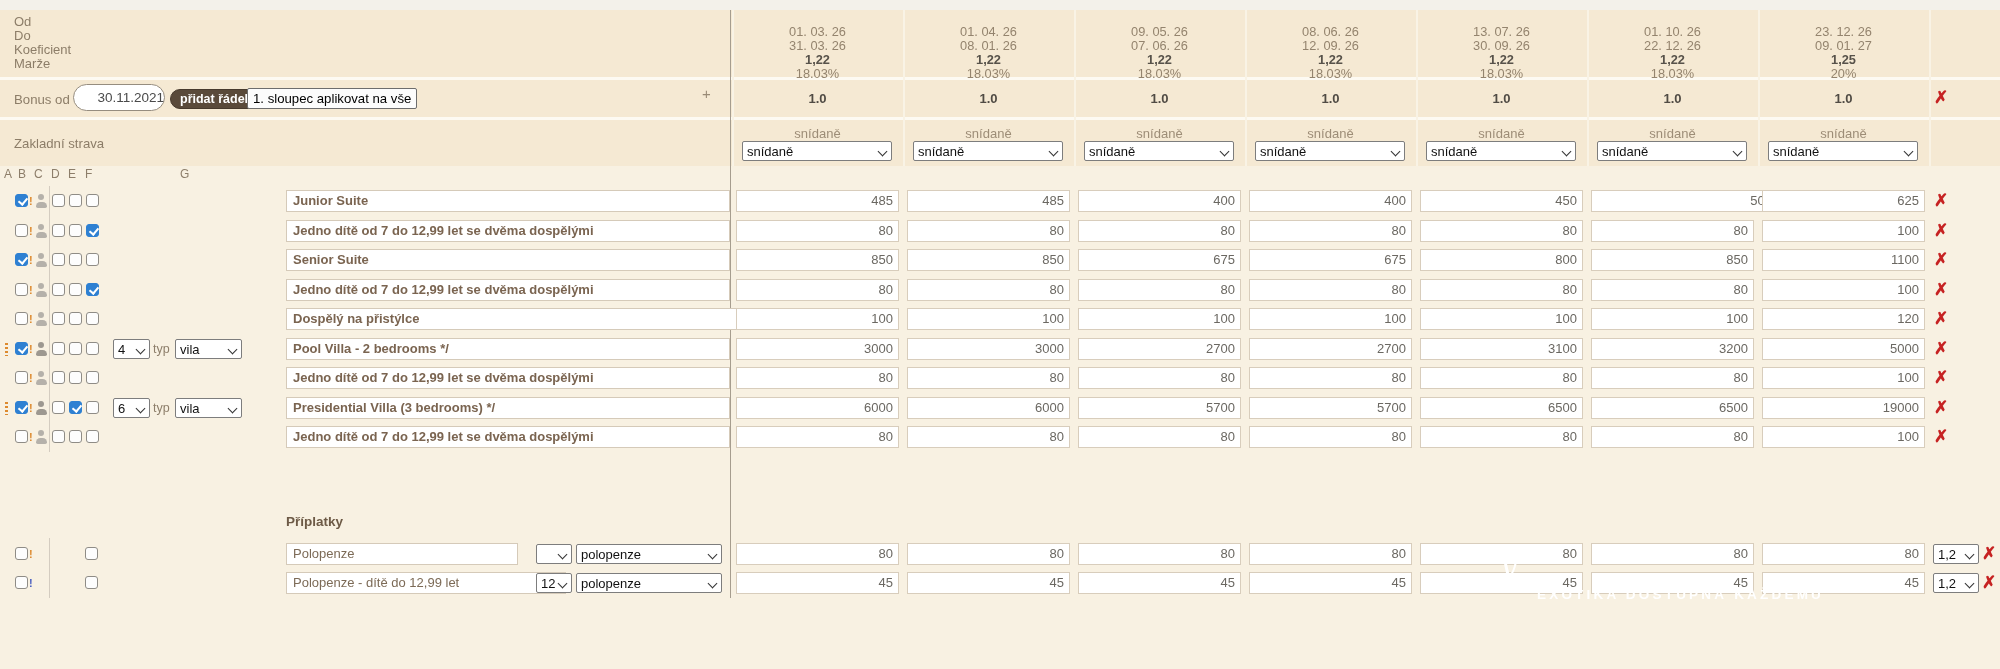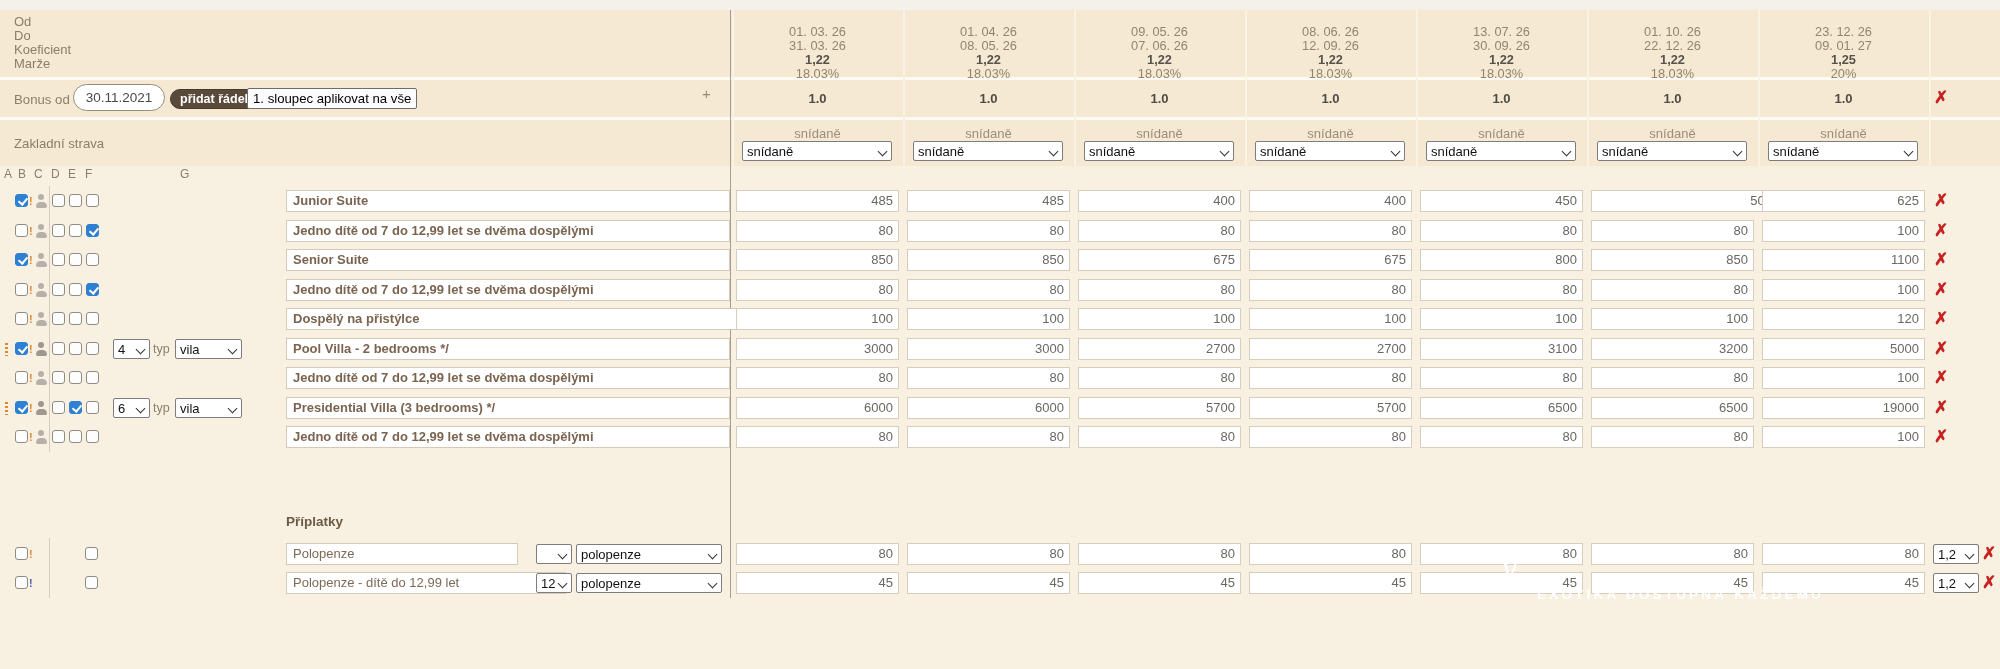--- a/index.html
+++ b/index.html
@@ -16,21 +16,21 @@
   .band-strava{top:120px;height:46px;}
   .colsep{top:10px;height:156px;width:2px;background:#f9f3e5;}
   .vsep{top:10px;height:588px;width:1px;background:#a69d8e;left:730px;}
   .cline{width:1px;background:#d4ccc0;left:49px;}
   
   .hlabel{left:14px;font-size:13px;color:#8c7d68;line-height:14px;}
   .dl{width:169px;text-align:center;font-size:12.8px;color:#94846e;line-height:14px;}
   .dl.coef{font-weight:bold;color:#57524a;}
   .bonuslbl,.stravalbl{left:14px;font-size:13.2px;color:#8c7d68;}
   .datepill{left:73px;top:84px;width:92px;height:27px;border:1px solid #968d7f;border-radius:14px;
-            background:#fff;text-align:center;line-height:25px;font-size:13.5px;color:#4a4a4a;}
+            background:#fff;text-align:right;line-height:25px;font-size:13.5px;color:#4a4a4a;}
   .addbtn{left:170px;top:89px;height:20px;background:#5a4a3a;border:1px solid #473a2d;border-radius:10px;
           color:#fff;font-size:12.5px;font-weight:bold;line-height:18px;padding:0 9px;cursor:pointer;}
   .applybtn{left:247px;top:88px;height:21px;background:#fcfcfc;border:1px solid #6d6d6d;border-radius:2px;
             color:#000;font-size:13.2px;line-height:19px;padding:0 5px;cursor:pointer;}
   .plus{left:702px;top:85px;font-size:15px;color:#998b76;}
   .bonusval{top:91px;width:171px;text-align:center;font-size:13px;font-weight:bold;color:#504b44;}
   .stravacap{top:126px;width:171px;text-align:center;font-size:13px;color:#9d8d77;}
   .letter{top:167px;font-size:12px;color:#8d7e6a;}
   .priptitle{left:286px;top:514px;font-size:13.5px;font-weight:bold;color:#6d5a46;}
   
@@ -112,21 +112,21 @@
     <div class="abs dl coef" style="top:43px">1,22</div>
     <div class="abs dl mar" style="top:57px">18.03%</div>
   </div>
       <div class="abs bonusval" style="left: 732px;">1.0</div>
       <div class="abs stravacap" style="left: 732px;">snídaně</div>
       <div class="abs sel" style="left: 742px; top: 141px; width: 150px; position: absolute;">
     <span class="sel-txt">snídaně</span>
   </div>
       <div class="abs colcell" style="left: 904px; top: 10px; width: 169px; height: 66px;">
     <div class="abs dl from" style="top:15px">01. 04. 26</div>
-    <div class="abs dl to" style="top:29px">08. 05. 26</div>
+    <div class="abs dl to" style="top:29px">08. 01. 26</div>
     <div class="abs dl coef" style="top:43px">1,22</div>
     <div class="abs dl mar" style="top:57px">18.03%</div>
   </div>
       <div class="abs bonusval" style="left: 903px;">1.0</div>
       <div class="abs stravacap" style="left: 903px;">snídaně</div>
       <div class="abs sel" style="left: 913px; top: 141px; width: 150px; position: absolute;">
     <span class="sel-txt">snídaně</span>
   </div>
       <div class="abs colcell" style="left: 1075px; top: 10px; width: 169px; height: 66px;">
     <div class="abs dl from" style="top:15px">09. 05. 26</div>

